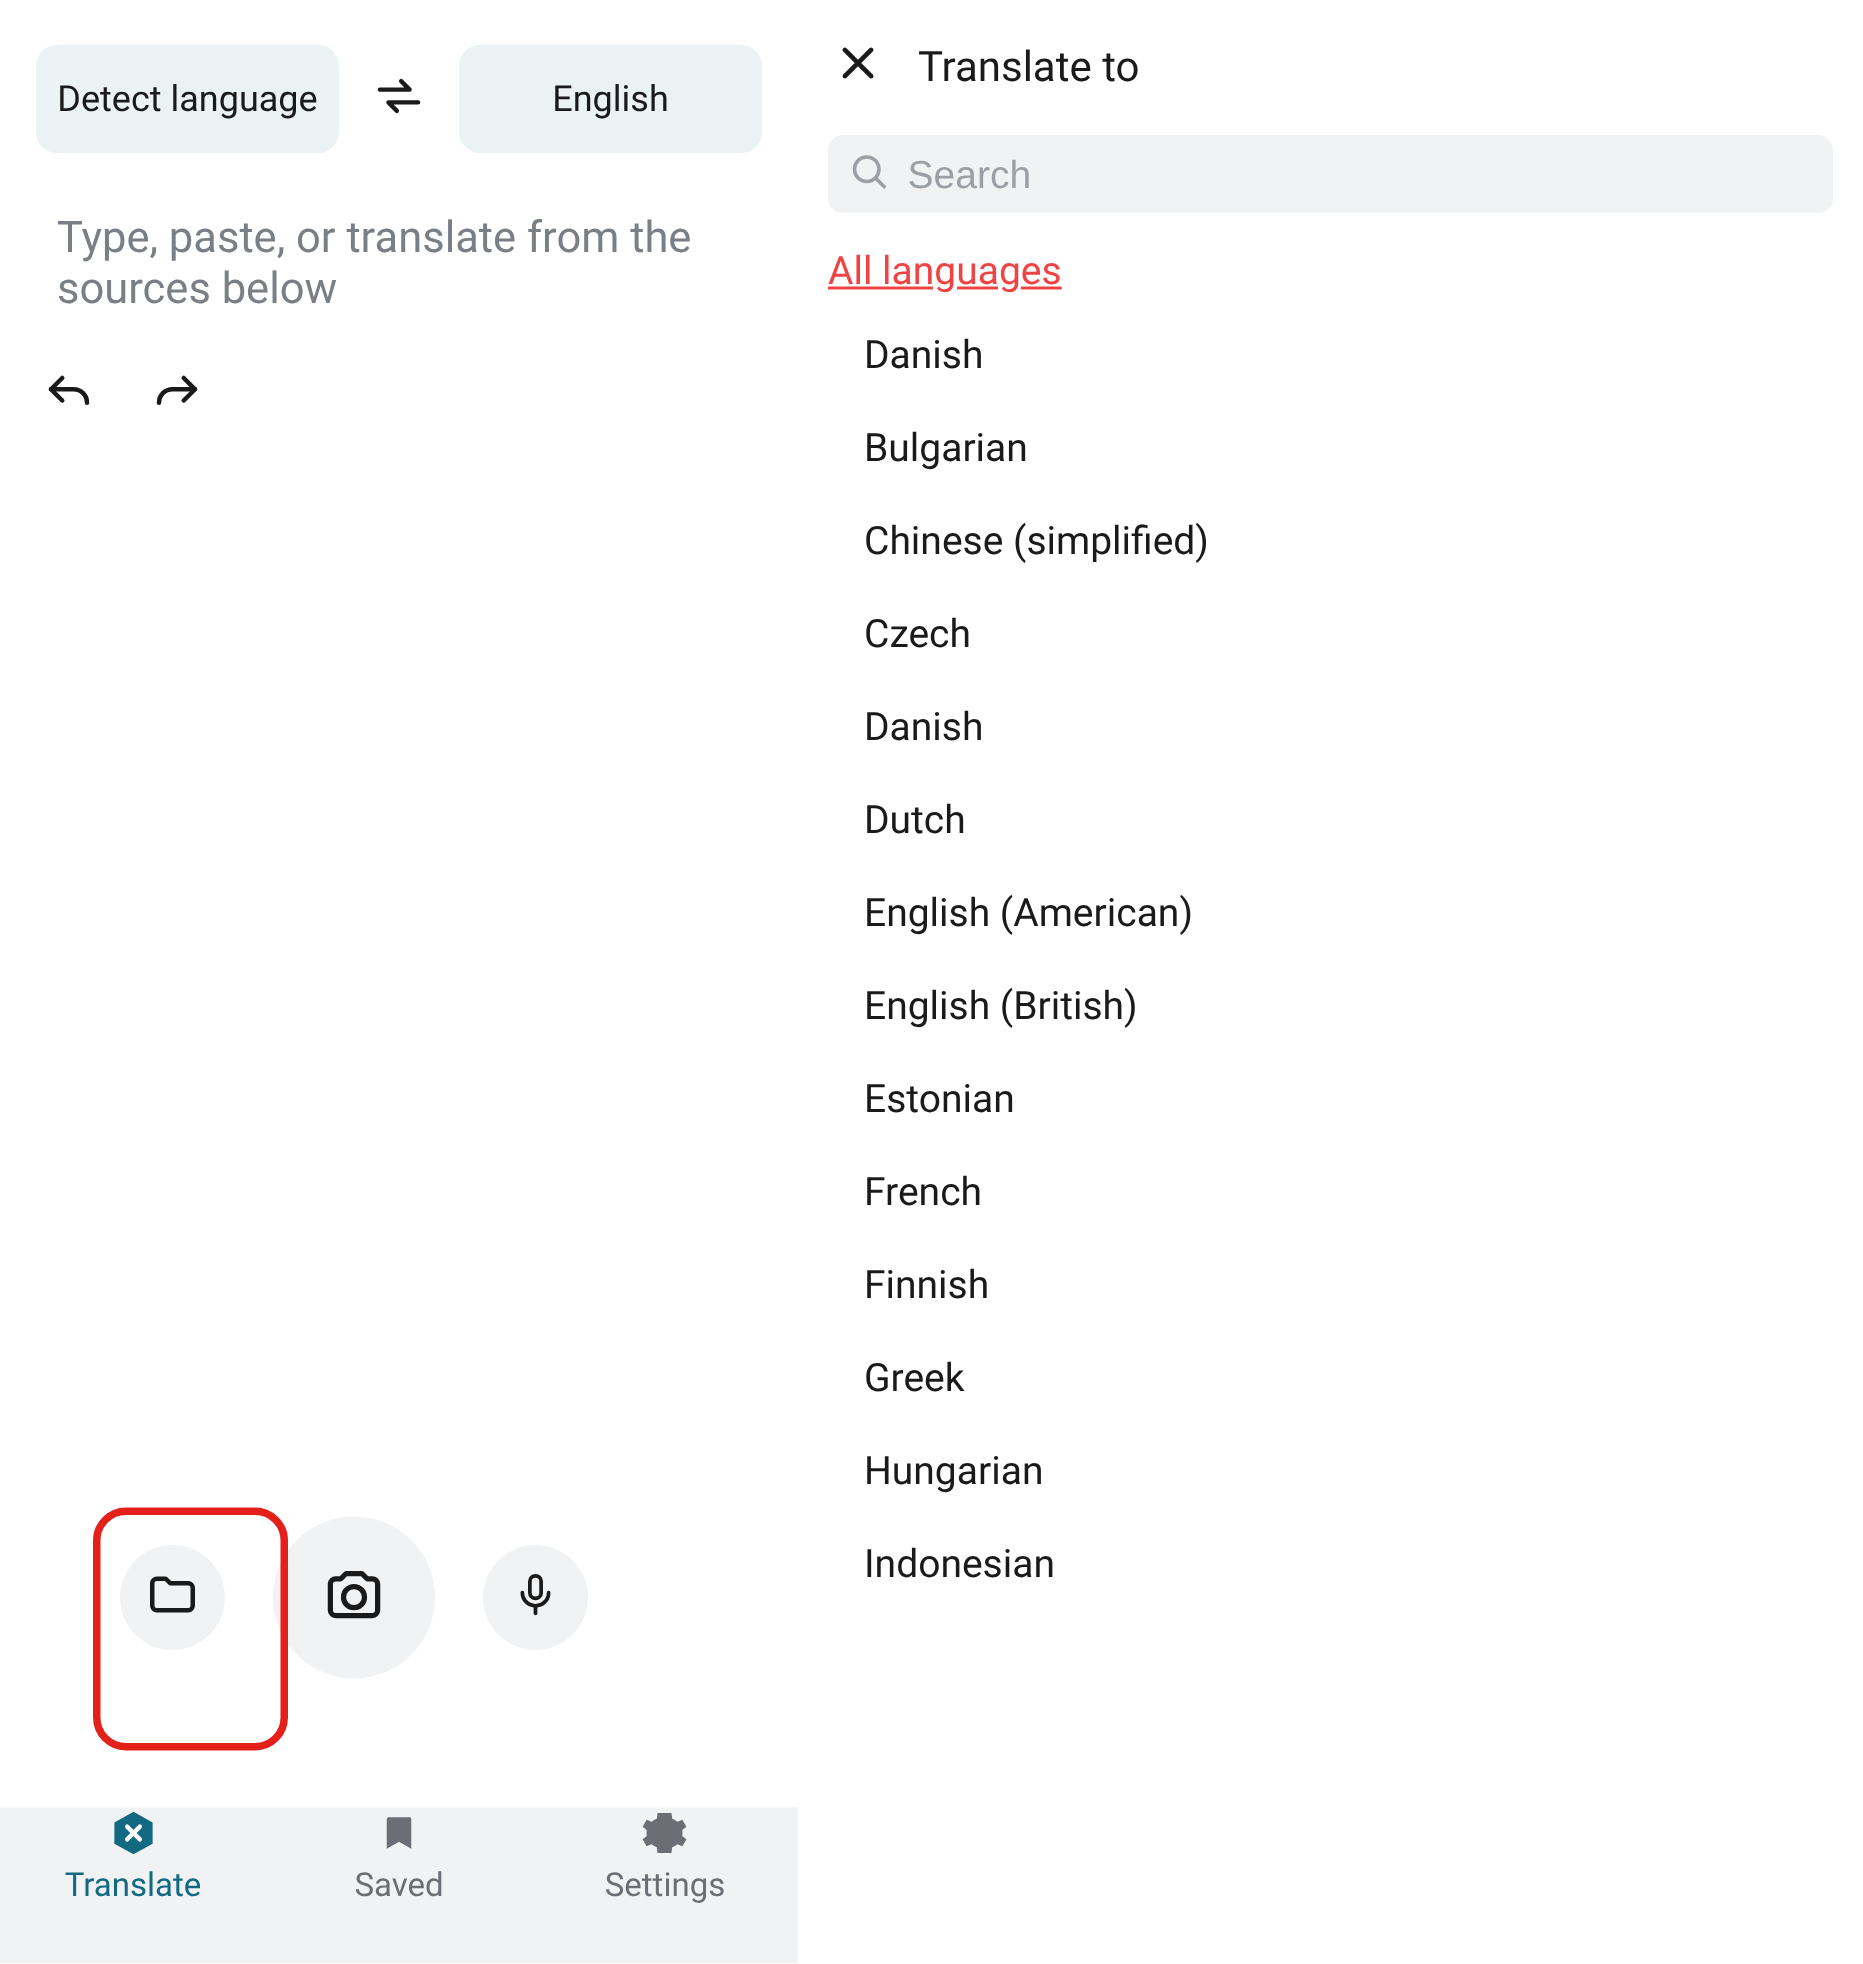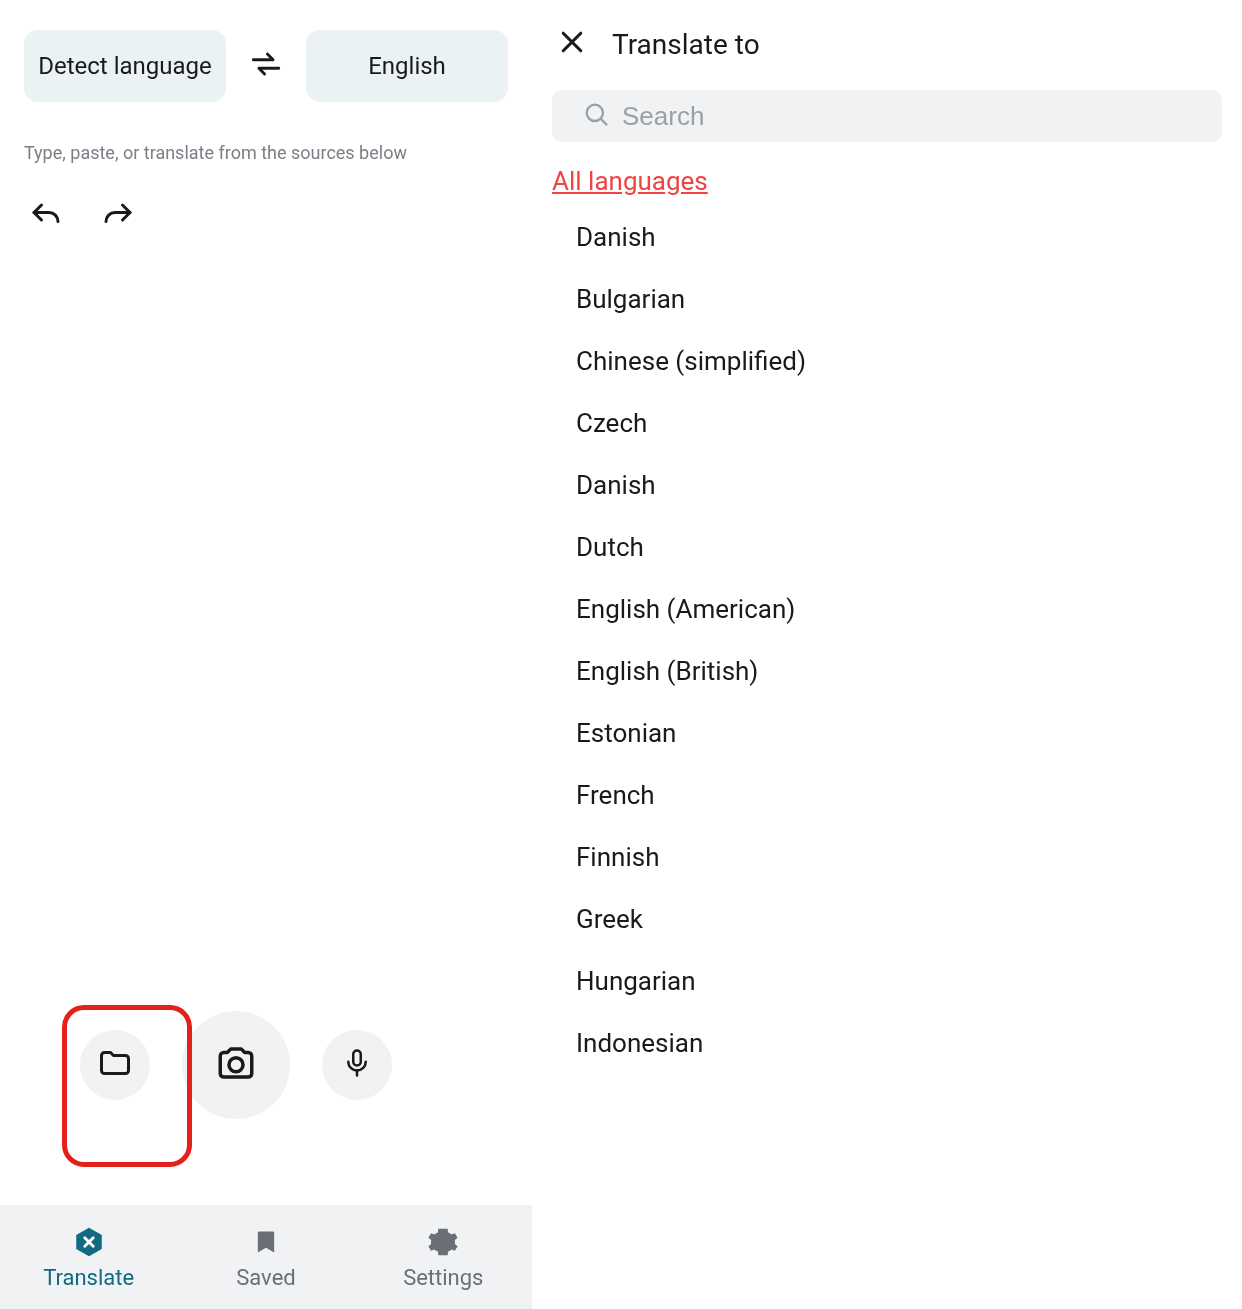--- a/index.html
+++ b/index.html
@@ -6,43 +6,43 @@
   html, body { width: 1242px; height: 1309px; font-family: -apple-system, BlinkMacSystemFont, "Segoe UI", Roboto, Helvetica, Arial, sans-serif; background: #fff; color: #1a1a1a; overflow: hidden; }
   .app { display: flex; width: 100%; height: 100%; }
   .left-pane { width: 532px; height: 100%; display: flex; flex-direction: column; position: relative; }
   .right-pane { flex: 1; height: 100%; display: flex; flex-direction: column; padding-top: 24px; }
 
   
   .lang-row { display: flex; align-items: center; gap: 16px; padding: 30px 24px 0 24px; }
   .lang-chip { background: #eaf2f3; color: #1a1a1a; border-radius: 14px; padding: 22px 10px; flex: 1; text-align: center; font-size: 24px; cursor: pointer; }
   .swap-btn { width: 48px; height: 48px; display: flex; align-items: center; justify-content: center; cursor: pointer; }
 
-  .placeholder-text { padding: 40px 24px 0 24px; color: #7a7f86; font-size: 18px; }
+  .placeholder-text { padding: 40px 24px 0 38px; color: #7a7f86; font-size: 29px; }
 
   .undo-row { display: flex; gap: 36px; padding: 36px 28px 0 28px; }
   .undo-btn, .redo-btn { cursor: pointer; display:flex; align-items:center; justify-content:center; }
 
   .source-row { position: absolute; bottom: 190px; left: 0; width: 100%; display: flex; align-items: center; gap: 32px; padding-left: 80px; }
   .source-btn { border-radius: 50%; background: #f1f2f4; display: flex; align-items: center; justify-content: center; cursor: pointer; }
   .source-btn.small { width: 70px; height: 70px; }
   .source-btn.large { width: 108px; height: 108px; }
 
   .highlight-box { position: absolute; border: 5px solid #e4201a; border-radius: 22px; pointer-events: none; }
 
   .bottom-nav { position: absolute; bottom: 0; left: 0; width: 100%; height: 104px; background: #f1f2f4; display: flex; }
-  .nav-item { flex: 1; display: flex; flex-direction: column; align-items: center; justify-content: center; gap: 6px; font-size: 22px; color: #6b6f75; cursor: pointer; }
+  .nav-item { flex: 1; display: flex; flex-direction: column; align-items: center; justify-content: flex-start; gap: 6px; font-size: 22px; color: #6b6f75; cursor: pointer; }
   .nav-item.active { color: #116a82; }
   .nav-icon { width: 34px; height: 34px; display:flex; align-items:center; justify-content:center; }
 
   
   .panel-header { display: flex; align-items: center; gap: 20px; padding: 0 20px 26px 20px; }
   .close-btn { cursor: pointer; display:flex; align-items:center; justify-content:center; width:40px; height:40px; }
   .panel-title { font-size: 28px; font-weight: 400; color: #1a1a1a; }
 
-  .search-wrap { margin: 0 20px 18px 20px; background: #f1f2f4; border-radius: 10px; display: flex; align-items: center; padding: 10px 30px; gap: 12px; }
+  .search-wrap { margin: 0 20px 18px 20px; background: #f1f2f4; border-radius: 10px; display: flex; align-items: center; padding: 10px 13px; gap: 12px; }
   .search-input { border: none; background: transparent; outline: none; font-size: 26px; color: #333; width: 100%; }
   .search-input::placeholder { color: #9aa0a6; }
 
   .section-label { padding: 6px 20px 10px 20px; color: #ef4444; font-size: 26px; text-decoration: underline; }
 
   .lang-list { flex: 1; overflow: hidden; }
   .lang-item { padding: 16px 20px 16px 44px; font-size: 26px; color: #1a1a1a; cursor: pointer; }
 </style>
 </head>
 <body>

